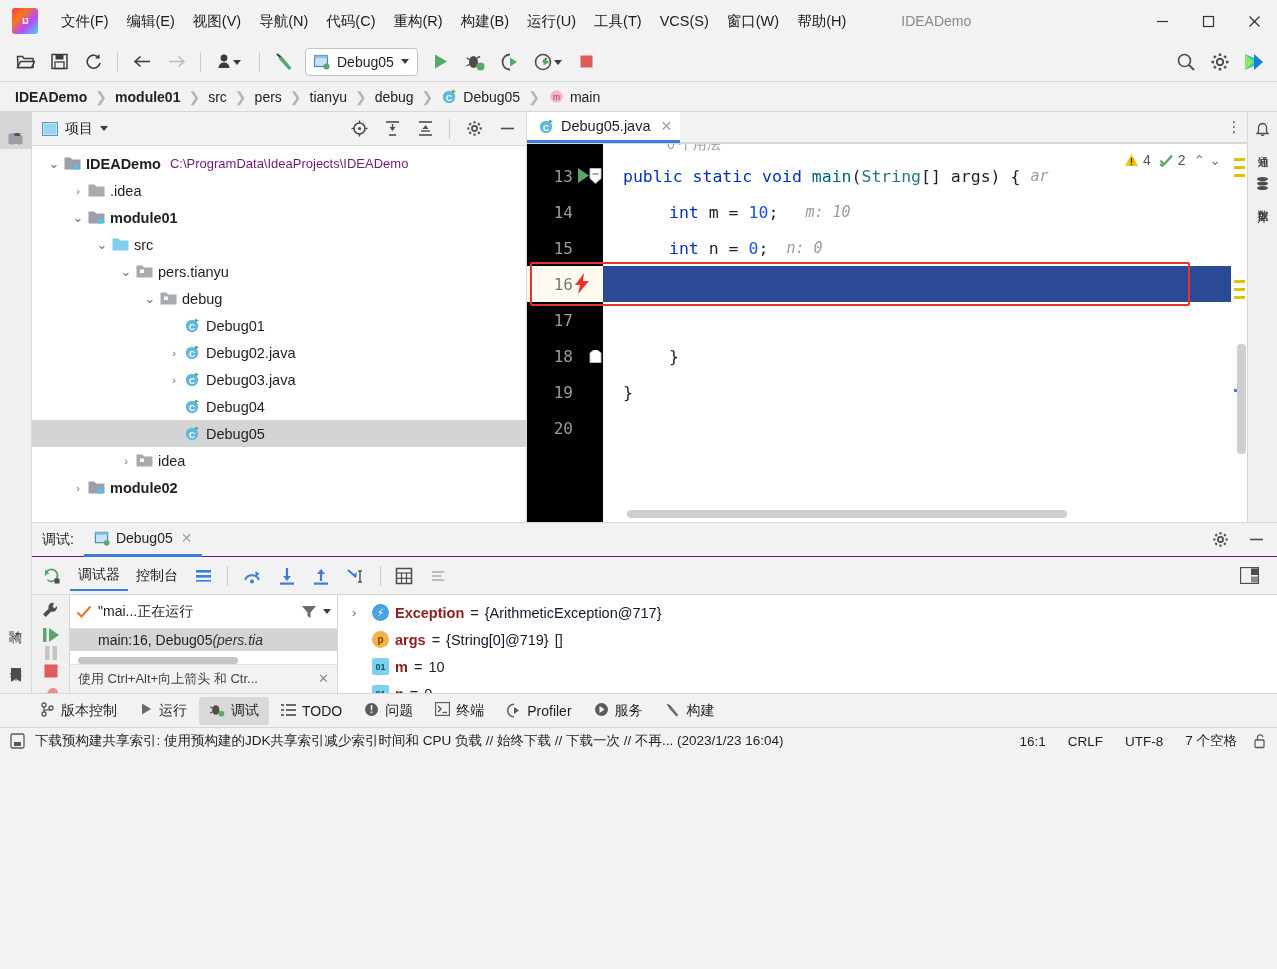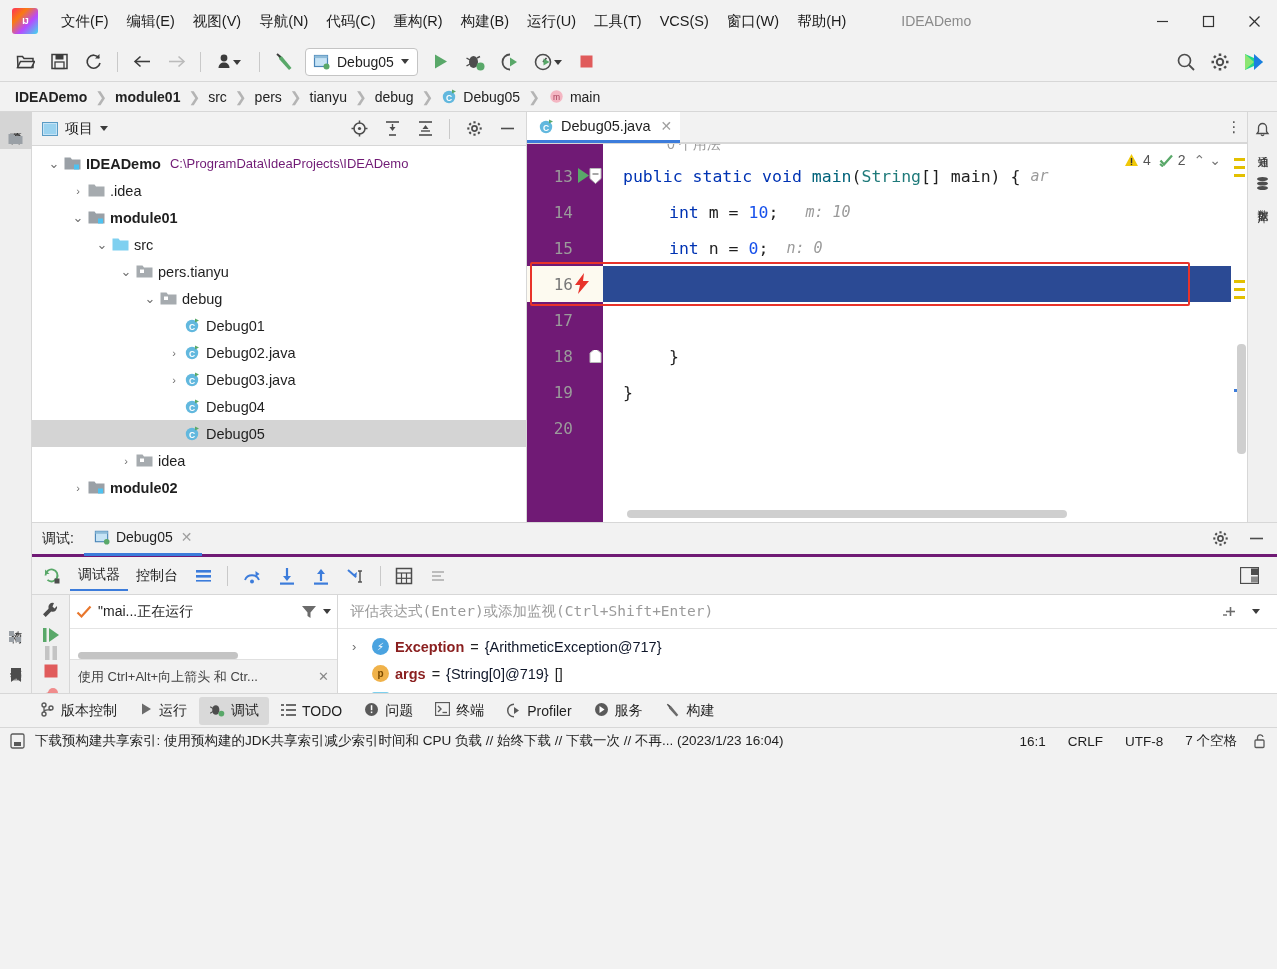--- a/index.html
+++ b/index.html
@@ -77,21 +77,21 @@
   .tabstrip { height:32px; background:#f2f2f2; display:flex; align-items:flex-end; flex:none;
               border-bottom:1px solid #d7d7d7; }
   .etab { height:31px; display:flex; align-items:center; gap:6px; padding:0 8px 0 11px;
           background:#fff; border-bottom:3px solid #3c7cdb; font-size:14.5px; }
   .etab .x { color:#a0a0a0; font-size:14px; margin-left:4px; }
   .tabstrip-sp { flex:1; border-bottom:1px solid #d7d7d7; height:31px;}
   .tab-more { width:26px; height:31px; display:flex; align-items:center; justify-content:center;
               color:#555; font-size:15px; border-bottom:1px solid #d7d7d7;}
 
   .codearea { flex:1; display:flex; position:relative; overflow:hidden; background:#fff; }
-  .gutter { width:76px; flex:none; background:#701a75; position:relative; }
+  .gutter { width:76px; flex:none; background:#000000; position:relative; }
   .code { flex:1; position:relative; font-family:"DejaVu Sans Mono","Liberation Mono",monospace;
           font-size:16.5px; overflow:hidden; }
   .cline { height:36px; display:flex; align-items:center; position:relative; white-space:pre; }
   .kw { color:#0033b3; }
   .num { color:#1750eb; }
   .cls { color:#1f7a7a; }
   .hint { color:#9a9a9a; font-style:italic; font-size:15px; }
   .cline.hl { background:#2b4a94; color:#fff; }
   .cline.hl .kw,.cline.hl .num { color:#fff; }
   .cline.hl .hint { color:#c8cfe0; }
@@ -101,21 +101,21 @@
   .rightgut { width:16px; background:#fff; flex:none; position:relative; }
   .rightstrip { width:30px; background:#f0f0f0; border-left:1px solid #d7d7d7; flex:none;
                 display:flex; flex-direction:column; align-items:center; padding-top:10px; gap:14px;}
   .hscroll { position:absolute; left:100px; right:180px; bottom:4px; height:8px; background:#cfcfcf;
              border-radius:4px; }
 
   
   .debugpanel { flex:1; display:flex; flex-direction:column; background:#fff;
                 border-top:1px solid #d7d7d7; min-height:0; }
   .dbg-head { height:34px; background:#f2f2f2; display:flex; align-items:center; padding-left:10px;
-              gap:10px; flex:none; border-bottom:3px solid #701a75;}
+              gap:10px; flex:none; border-bottom:1px solid #701a75;}
   .dbg-head-label { font-size:14px; }
   .dbg-tab { display:flex; align-items:center; gap:6px; padding:6px 10px; font-size:14px;
              border-bottom:3px solid #3c7cdb; height:34px; box-sizing:border-box;}
   .dbg-head-sp { flex:1; }
 
   .dbg-tool { height:38px; display:flex; align-items:center; background:#f2f2f2; flex:none;
               border-bottom:1px solid #d7d7d7; }
   .dbg-tool-btn { height:30px; padding:0 8px; display:flex; align-items:center; justify-content:center;
                   border-radius:3px; font-size:14px; }
   .dbg-tool-btn.active { border-bottom:2px solid #3c7cdb; border-radius:0;}
@@ -630,21 +630,21 @@
                     <path d="M1 12.5h11V3L6.5 -1.5 1 3z" fill="#fff" stroke="#b9b9b9"></path>
                   </svg>
                 </div>
                 <div style="position: absolute; left: 6px; top: 230px; width: 40px; height: 36px; display: flex; align-items: center; justify-content: flex-end; color: rgb(155, 155, 155); font-size: 16px; font-family: &quot;DejaVu Sans Mono&quot;, monospace;">19</div>
                 <div style="position: absolute; left: 6px; top: 266px; width: 40px; height: 36px; display: flex; align-items: center; justify-content: flex-end; color: rgb(155, 155, 155); font-size: 16px; font-family: &quot;DejaVu Sans Mono&quot;, monospace;">20</div>
               </div>
             <div class="code" id="code">
 
               <div style="position:absolute;left:64px;top:-8px;color:#9a9a9a;font-size:14px;
                           font-family:'Liberation Sans',sans-serif;overflow:hidden;height:16px;">0 个用法</div>
-            <div class="cline" style="position: absolute; left: 0px; right: 0px; top: 14px; height: 36px; padding-left: 20px;"><span class="kw">public </span><span class="kw">static </span><span class="kw">void </span><span style="color: rgb(0, 98, 122);">main</span><span>(</span><span class="cls">String</span><span>[] main) {</span><span class="hint" style="margin-left: 10px;">ar</span></div>
+            <div class="cline" style="position: absolute; left: 0px; right: 0px; top: 14px; height: 36px; padding-left: 20px;"><span class="kw">public </span><span class="kw">static </span><span class="kw">void </span><span style="color: rgb(0, 98, 122);">main</span><span>(</span><span class="cls">String</span><span>[] args) {</span><span class="hint" style="margin-left: 10px;">ar</span></div>
                 <div class="cline" style="position: absolute; left: 0px; right: 0px; top: 50px; height: 36px; padding-left: 66px;"><span class="kw">int </span><span>m = </span><span class="num">10</span><span>;</span><span class="hint">   m: 10</span></div>
                 <div class="cline" style="position: absolute; left: 0px; right: 0px; top: 86px; height: 36px; padding-left: 66px;"><span class="kw">int </span><span>n = </span><span class="num">0</span><span>;</span><span class="hint">  n: 0</span></div>
                 <div class="cline hl" style="position: absolute; left: 0px; right: 0px; top: 122px; height: 36px; padding-left: 66px;"><span class="kw">int </span><span>result = m / n;</span><span class="hint">   m: 10     n: 0</span></div>
                 <div class="cline" style="position: absolute; left: 0px; right: 0px; top: 194px; height: 36px; padding-left: 66px;"><span>}</span></div>
                 <div class="cline" style="position: absolute; left: 0px; right: 0px; top: 230px; height: 36px; padding-left: 20px;"><span>}</span></div>
                 <div class="cline" style="position: absolute; left: 0px; right: 0px; top: 266px; height: 36px; padding-left: 20px;"></div>
               </div>
             <div class="rightgut">
                 <div style="position: absolute; right: 2px; top: 14px; width: 11px; height: 3px; background: rgb(227, 192, 0);"></div>
                 <div style="position: absolute; right: 2px; top: 22px; width: 11px; height: 3px; background: rgb(227, 192, 0);"></div>
@@ -862,42 +862,33 @@
                 </svg>
               <span>"mai...正在运行</span>
               <span style="flex:1"></span>
               <span>
                 <svg width="16" height="16" viewBox="0 0 16 16">
                     <path d="M1 2h14l-5.5 6.5V14l-3-2V8.5z" fill="#6b6b6b"></path>
                   </svg>
               </span>
               <span class="tri-down"></span>
             </div>
+            <div class="frame-row">
+              <span>main:16, Debug05 </span>
+                <em>(pers.tia</em>
+            </div>
             <div class="frames-sp"></div>
             <div class="mini-scroll" style="width:160px;"></div>
             <div class="frames-foot">
               <span style="flex:1">使用 Ctrl+Alt+向上箭头 和 Ctr...</span>
               <span style="color:#888">✕</span>
             </div>
           </div>
 
           <div class="vars">
-            <div class="eval-bar">
-              <span class="eval-ph">评估表达式(Enter)或添加监视(Ctrl+Shift+Enter)</span>
-              <span class="phbtn">
-                <svg width="17" height="17" viewBox="0 0 17 17">
-                    <line x1="4" y1="8.5" x2="13" y2="8.5" stroke="#6b6b6b" stroke-width="1.6"></line>
-                    <line x1="8.5" y1="4" x2="8.5" y2="13" stroke="#6b6b6b" stroke-width="1.6"></line>
-                    <line x1="1" y1="12" x2="5" y2="12" stroke="#6b6b6b" stroke-width="1.4"></line>
-                  </svg>
-              </span>
-              <span class="phbtn">
-                <span class="tri-down"></span>
-              </span>
-            </div>
             <div id="varlist" style="padding-top:4px;">
                 <div class="var-row">
                   <span style="width: 14px; color: rgb(110, 110, 110); font-size: 13px; flex: 0 0 auto;">›</span>
                   <span class="vbadge" style="background: rgb(74, 163, 224);">⚡</span>
                   <span class="vname">Exception</span>
                   <span class="veq"> = </span>
                   <span class="vval">{ArithmeticException@717}</span>
                 </div>
                 <div class="var-row">
                   <span style="width: 14px; color: rgb(110, 110, 110); font-size: 13px; flex: 0 0 auto;"></span>

